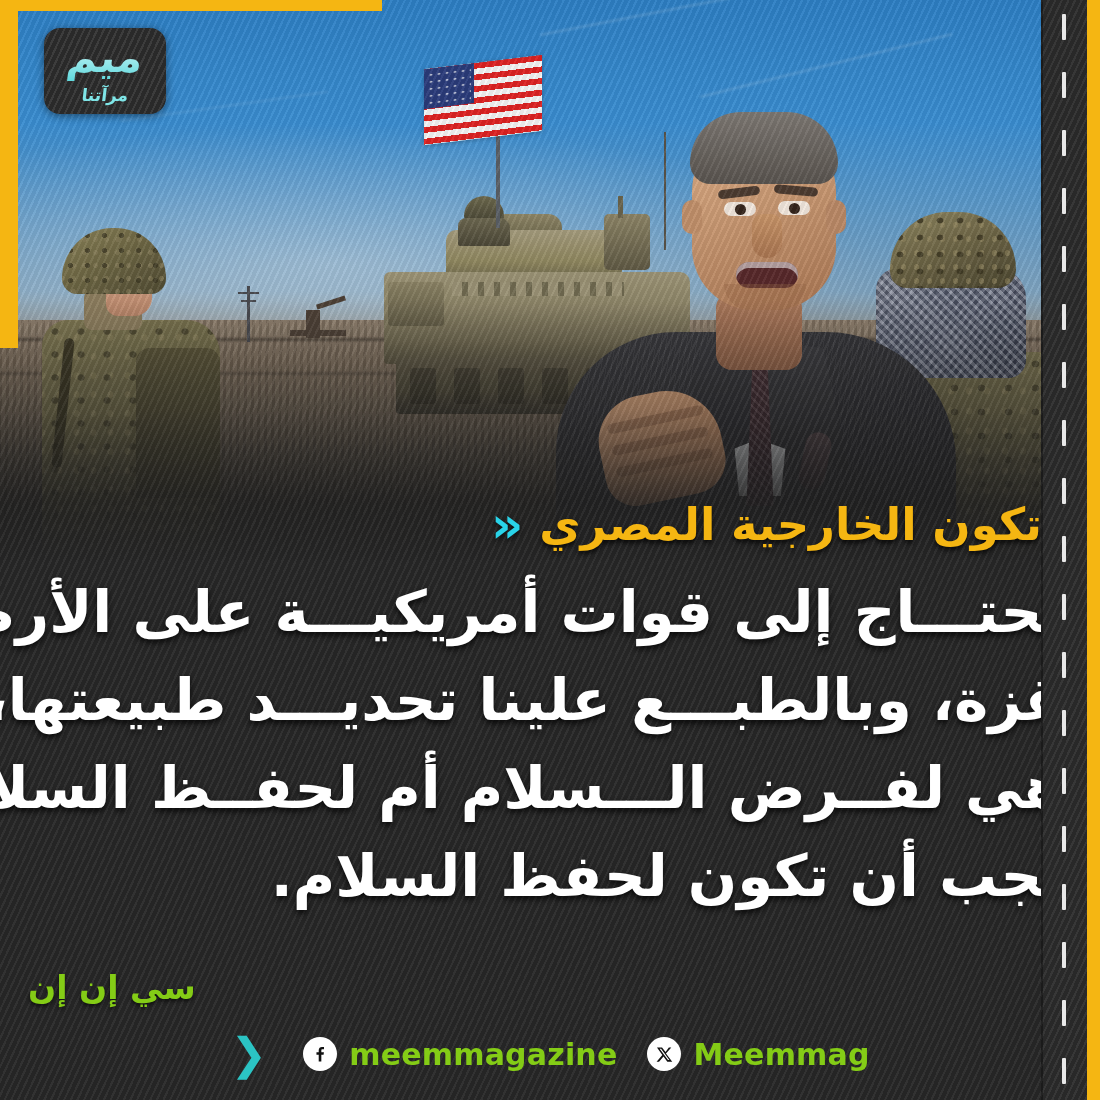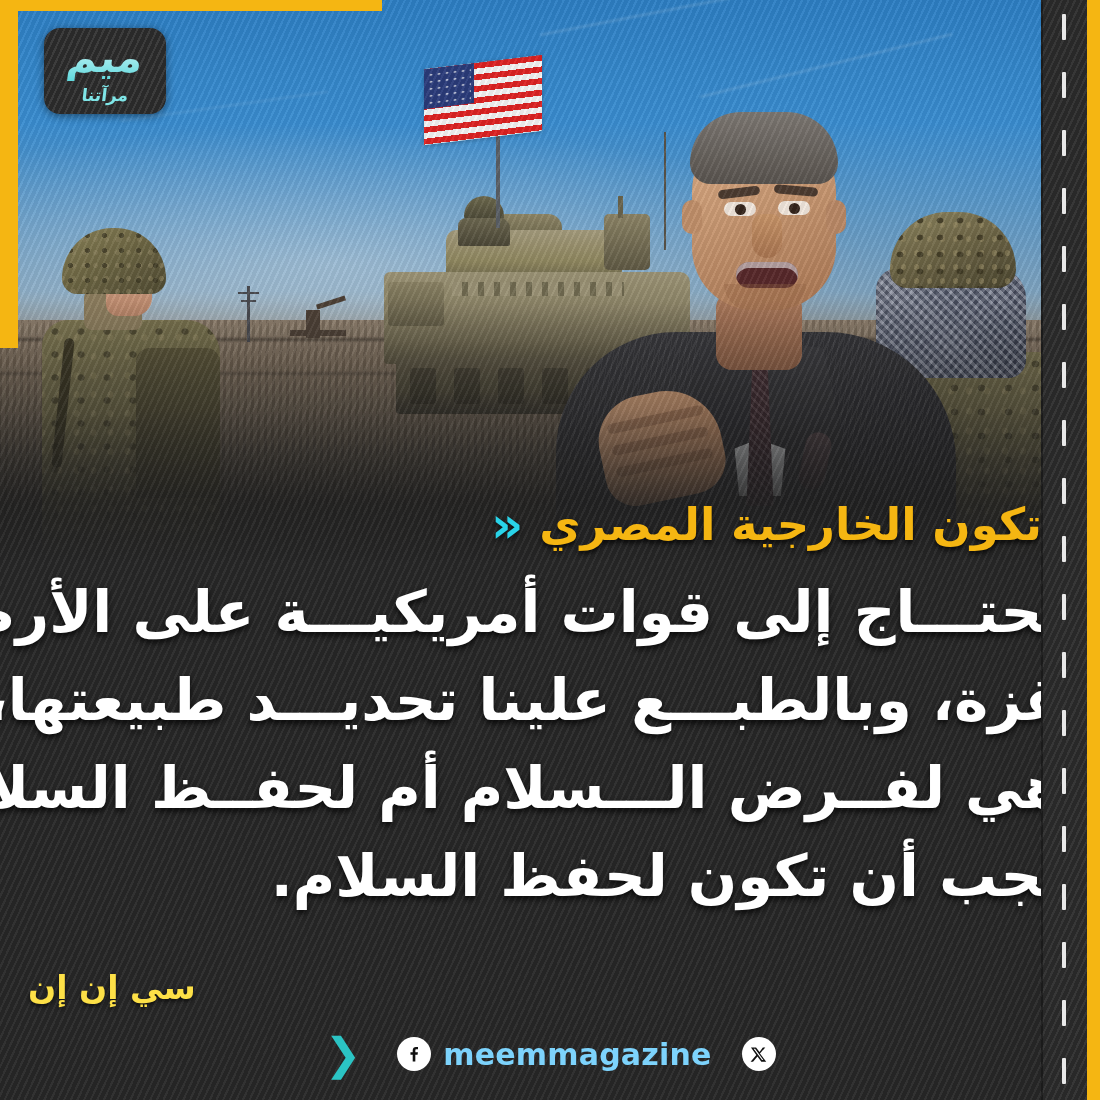--- a/index.html
+++ b/index.html
@@ -198,32 +198,32 @@
     text-shadow:0 3px 5px rgba(0,0,0,.6);}
 
   #quote{position:absolute;right:36px;left:36px;top:98px;direction:rtl;text-align:justify;
     text-align-last:justify;}
   #quote .qline{display:block;font-size:58px;font-weight:700;color:#fff;line-height:88px;
     white-space:nowrap;text-shadow:0 3px 6px rgba(0,0,0,.8);
     display:flex;justify-content:space-between;}
   #quote .qline.last{justify-content:flex-start;gap:18px;}
   #quote .qline span{white-space:pre;}
 
-  #source{position:absolute;right:auto;left:28px;top:498px;font-size:33px;font-weight:700;color:#fde047;
+  #source{position:absolute;right:auto;left:28px;top:498px;font-size:33px;font-weight:700;color:#84cc16;
     direction:rtl;text-shadow:0 2px 4px rgba(0,0,0,.7);}
 
   
   #footer{position:absolute;left:0;bottom:22px;width:1100px;height:48px;z-index:35;
     display:flex;align-items:center;justify-content:center;gap:30px;direction:ltr;}
   #footer .fchev{color:#2BC4C4;font-size:44px;font-weight:700;line-height:1;margin-right:6px;}
   #footer .soc{display:flex;align-items:center;gap:12px;}
   #footer .soc .gl{width:34px;height:34px;border-radius:50%;background:#fff;color:#111;
     display:flex;align-items:center;justify-content:center;font-weight:700;font-size:22px;line-height:1;}
   #footer .soc .gl svg{display:block;}
-  #footer .soc .handle{color:#7dd3fc;font-size:30px;font-weight:700;letter-spacing:.2px;}
+  #footer .soc .handle{color:#84cc16;font-size:30px;font-weight:700;letter-spacing:.2px;}
 </style>
 </head>
 <body>
 
 <div id="card">
 
   <div id="photo">
     <div class="haze"></div>
 
     <div class="wisp" style="left:540px;top:34px;width:300px;transform:rotate(-11deg);"></div>
@@ -384,16 +384,17 @@
       </span>
       <span class="handle">meemmagazine</span>
     </div>
 
     <div class="soc">
       <span class="gl">
         <svg width="19" height="19" viewBox="0 0 24 24" aria-hidden="true">
           <path fill="#111" d="M17.5 3h3.1l-6.77 7.74L21.8 21h-6.23l-4.88-6.38L5.1 21H2l7.24-8.28L2.5 3h6.39l4.41 5.83L17.5 3zm-1.09 16.1h1.72L7.67 4.8H5.83l10.58 14.3z"></path>
         </svg>
       </span>
+      <span class="handle">Meemmag</span>
     </div>
   </div>
 
 </div>
 
 </body></html>

